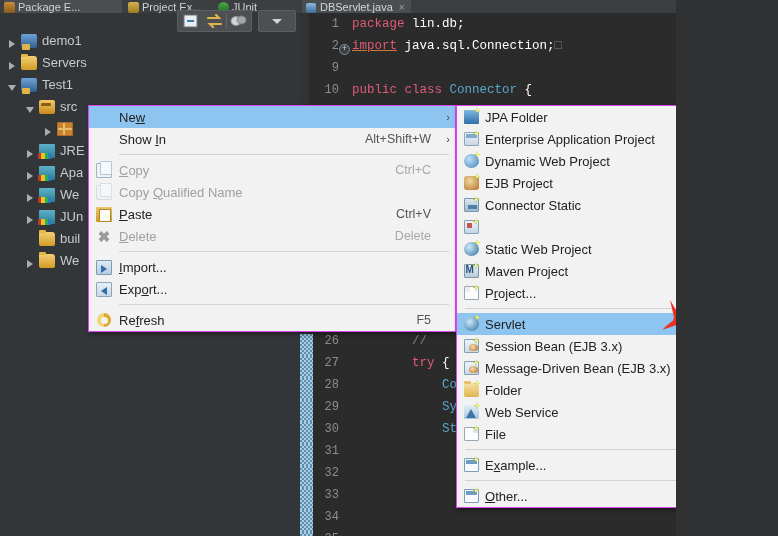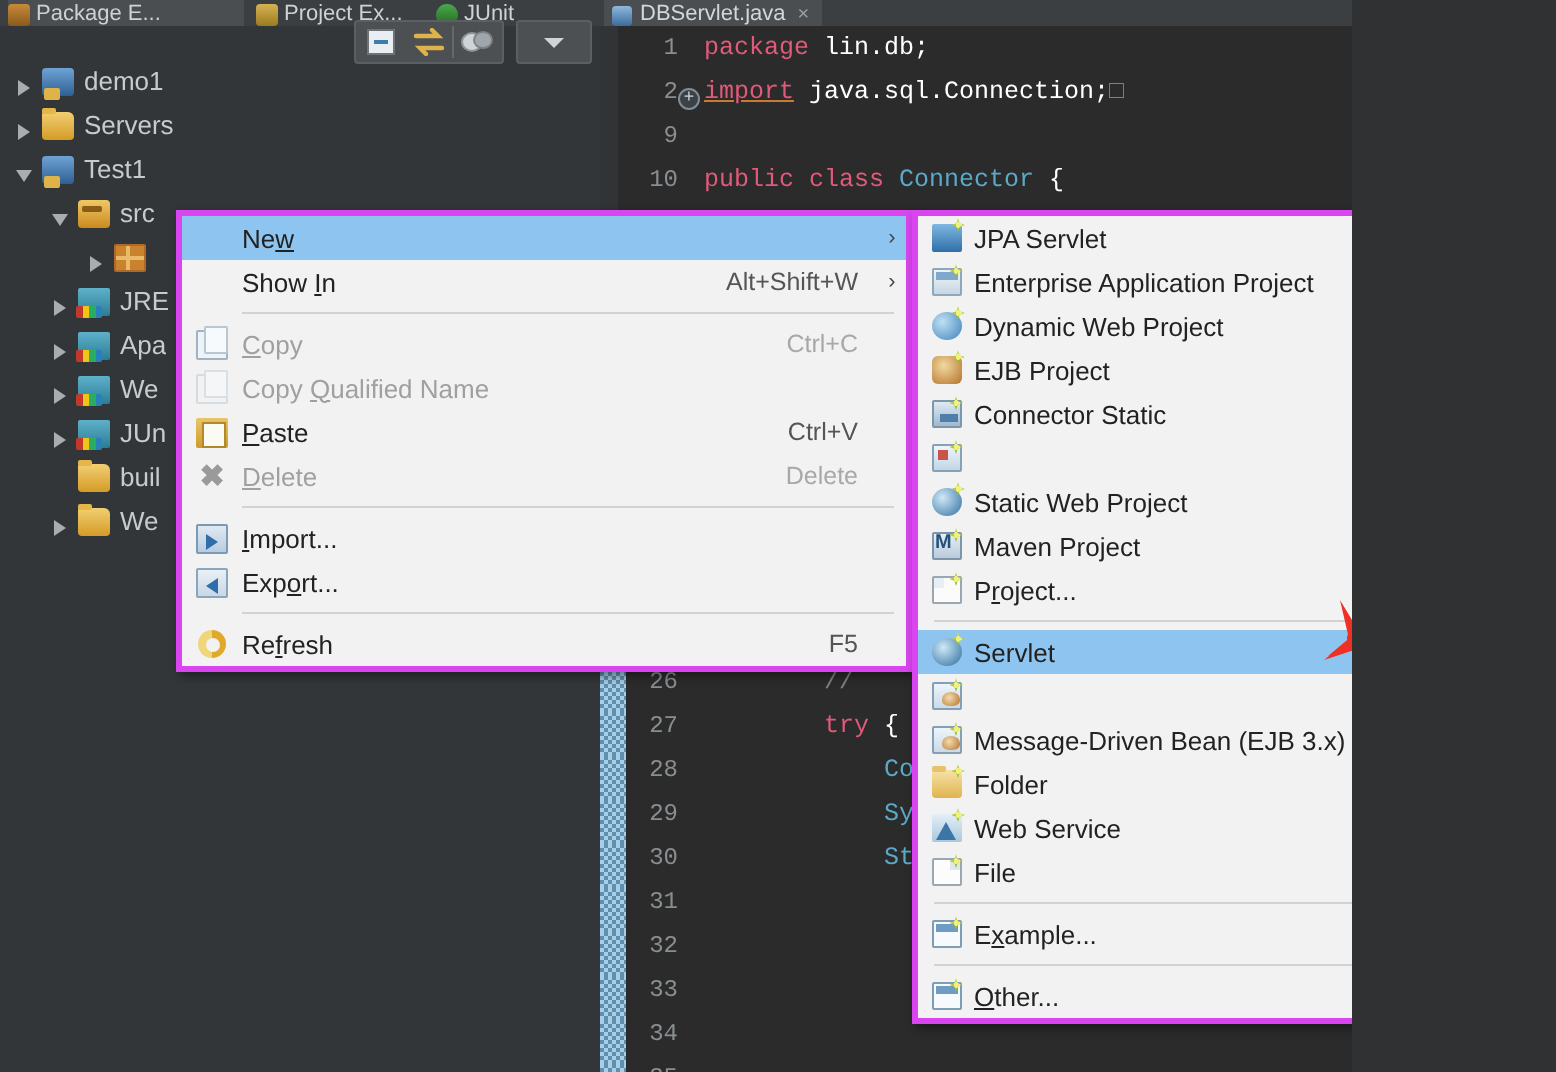--- a/index.html
+++ b/index.html
@@ -148,21 +148,21 @@
   .kw2{color:#e05a7a;}
   .typ{color:#5aa9c8;}
   .cmt{color:#808080;}
   .ann{color:#bbb529;}
   .pl{color:#ffffff;}
   .sel-token{background:#1d5b8c;color:#dfe6ea;}
   .underline{text-decoration:underline;text-decoration-color:#cc7832;}
 
   
   .cmenu{
-    position:absolute; background:#f2f2f2; border:3px solid #d946ef;
+    position:absolute; background:#f2f2f2; border:1px solid #d946ef;
     box-shadow:2px 2px 5px rgba(0,0,0,.45);
     font-family:"Liberation Sans",sans-serif;
   }
   .cmenu1{ left:88px; top:105px; width:368px; }
   .mrow{
     position:relative;height:22px;display:flex;align-items:center;
     font-size:13px;color:#222; padding-left:0;
   }
   .mrow.hl{ background:#8ec5f0; }
   .mrow.dis{ color:#a0a0a0; }
@@ -477,21 +477,21 @@
         <span class="mkey">F5</span>
         <span class="msub"></span>
       </div>
     </div>
 
   <div class="cmenu cmenu2" id="menu2">
       <div class="mrow">
         <span class="sicon">
           <span class="sq sq-jpa"></span>
         </span>
-        <span class="mlabel">JPA Servlet</span>
+        <span class="mlabel">JPA Folder</span>
         <span class="mkey"></span>
       </div>
       <div class="mrow">
         <span class="sicon">
           <span class="sq sq-ent"></span>
         </span>
         <span class="mlabel">Enterprise Application Project</span>
         <span class="mkey"></span>
       </div>
       <div class="mrow">
@@ -547,20 +547,21 @@
         <span class="sicon">
           <span class="sq sq-srv"></span>
         </span>
         <span class="mlabel">Servlet</span>
         <span class="mkey"></span>
       </div>
       <div class="mrow">
         <span class="sicon">
           <span class="sq sq-ses"></span>
         </span>
+        <span class="mlabel">Session Bean (EJB 3.x)</span>
         <span class="mkey"></span>
       </div>
       <div class="mrow">
         <span class="sicon">
           <span class="sq sq-msg"></span>
         </span>
         <span class="mlabel">Message-Driven Bean (EJB 3.x)</span>
         <span class="mkey"></span>
       </div>
       <div class="mrow">

